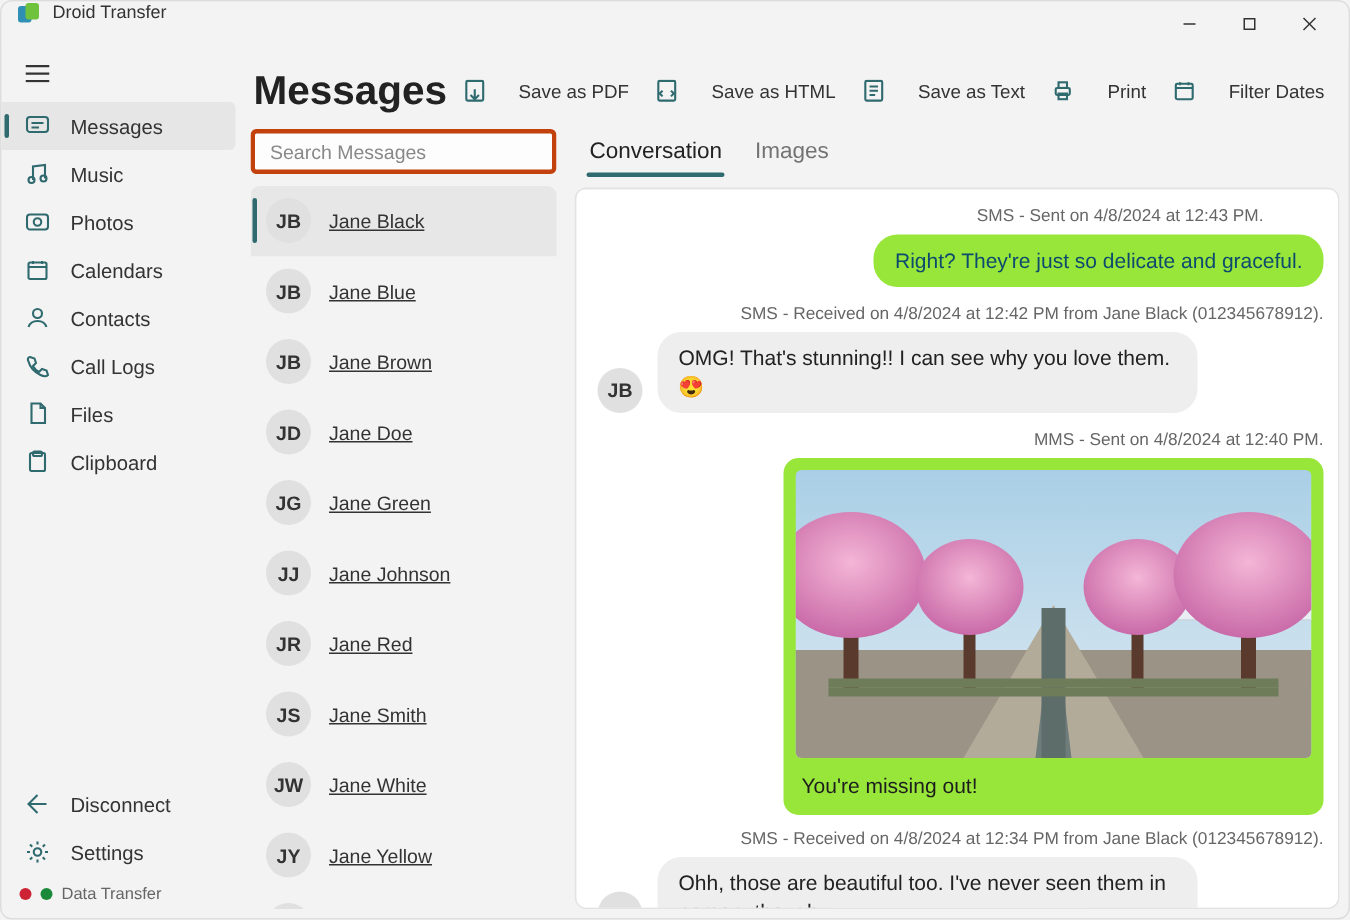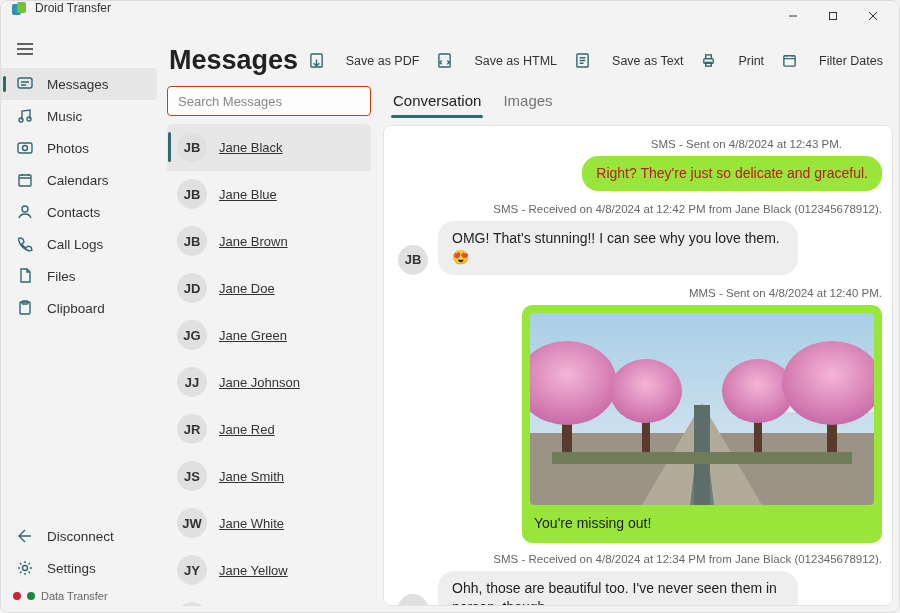--- a/index.html
+++ b/index.html
@@ -66,21 +66,21 @@
   .toolbar { display:flex; gap:18px; }
   .tool { display:flex; align-items:center; gap:22px; font-size:12.5px; color:#333; cursor:default; }
   .tool .ticon { width:15px; height:15px; color:#2f6a6f; }
 
   .work { flex:1; display:flex; gap:12px; padding:0 0 6px 10px; overflow:hidden; }
 
   
   .convlist { width:204px; display:flex; flex-direction:column; overflow:hidden;}
   .searchwrap { padding-bottom:8px;}
   .search {
-    width:100%; height:30px; border:1px solid #c2410c; border-radius:4px;
+    width:100%; height:30px; border:3px solid #c2410c; border-radius:4px;
     padding:0 10px; font-size:13px; background:#fdfdfd;
   }
   .search::placeholder { color:#888; }
   .list { flex:1; overflow-y:auto; border-radius:6px; }
   .row {
     display:flex; align-items:center; gap:12px;
     padding:8px 10px; background:#f6f6f6; position:relative;
     border-bottom:1px solid rgba(0,0,0,0);
   }
   .row:nth-child(n) { background:#f3f3f3; }
@@ -107,21 +107,21 @@
     position:relative;
   }
   .meta { font-size:11.5px; color:#666; margin:4px 0 4px 0;}
   .meta.right-align { text-align:right; padding-right:40px;}
   .meta.left-align { text-align:right; padding-left:50px;}
   .bubble-row { display:flex; align-items:flex-end; gap:10px; margin-bottom:6px;}
   .bubble-row.me { justify-content:flex-end; }
   .bubble {
     max-width: 360px; padding:8px 14px; border-radius:16px; font-size:14px; line-height:1.35;
   }
-  .me .bubble { background:#98e63a; color:#b91c1c; }
+  .me .bubble { background:#98e63a; color:#0c4a6e; }
   .them .bubble { background:#eeeeee; color:#222; }
   .them .avatar { flex-shrink:0; }
   .mms {
     align-self:flex-end;
     width:360px; background:#98e63a; border-radius:10px; padding:8px; display:flex; flex-direction:column; gap:8px; margin-bottom:4px;
   }
   .mms .imgbox { width:100%; height:192px; border-radius:4px; overflow:hidden; position:relative;}
   .mms .caption { font-size:14px; color:#1d1d1d; padding:2px 4px 4px 4px;}
 
   

